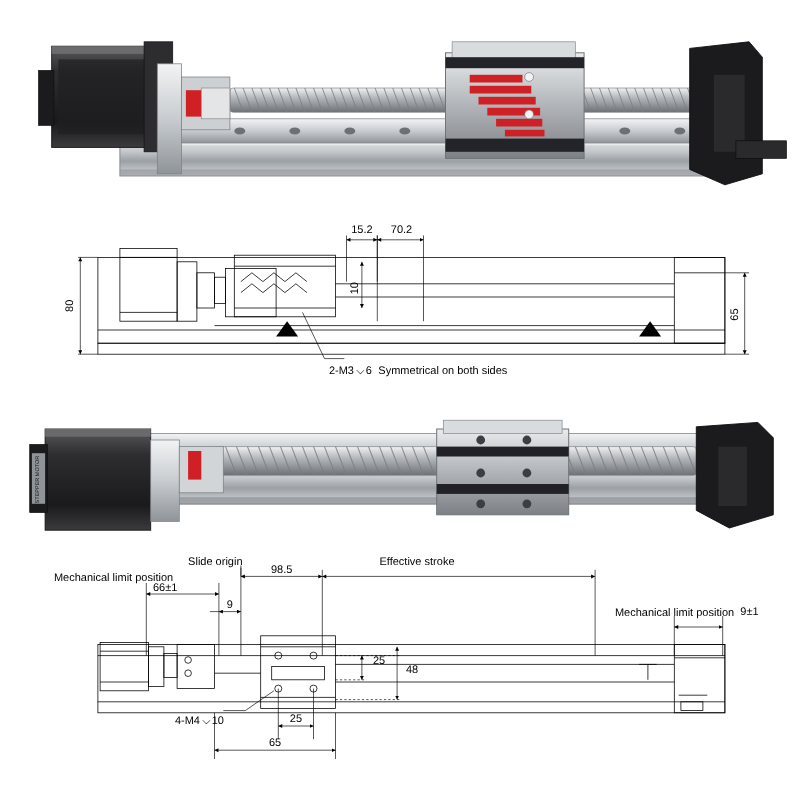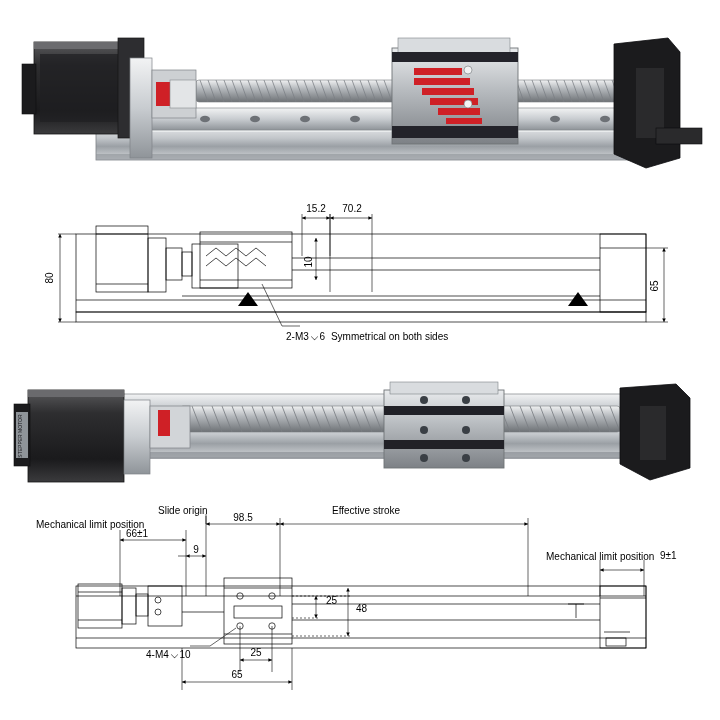--- a/index.html
+++ b/index.html
@@ -4,21 +4,21 @@
 <style>
   html,body{margin:0;padding:0;}
   body{
     width:720px;height:720px;
     background:#ffffff;
     font-family:"Liberation Sans", sans-serif;
     color:#000;
     position:relative;
     overflow:hidden;
   }
-  .stage{position:absolute;left:0;top:0;width:704px;height:720px;text-decoration:underline;}
+  .stage{position:absolute;left:13px;top:0;width:704px;height:720px;text-decoration:underline;}
   .panel{position:absolute;}
   svg{display:block;}
   text{font-family:"Liberation Sans", sans-serif;}
   .dimtxt{font-size:10px;fill:#000;}
   .lbl{font-size:10px;fill:#000;}
 </style>
 </head>
 <body>
 
 <div class="stage">

